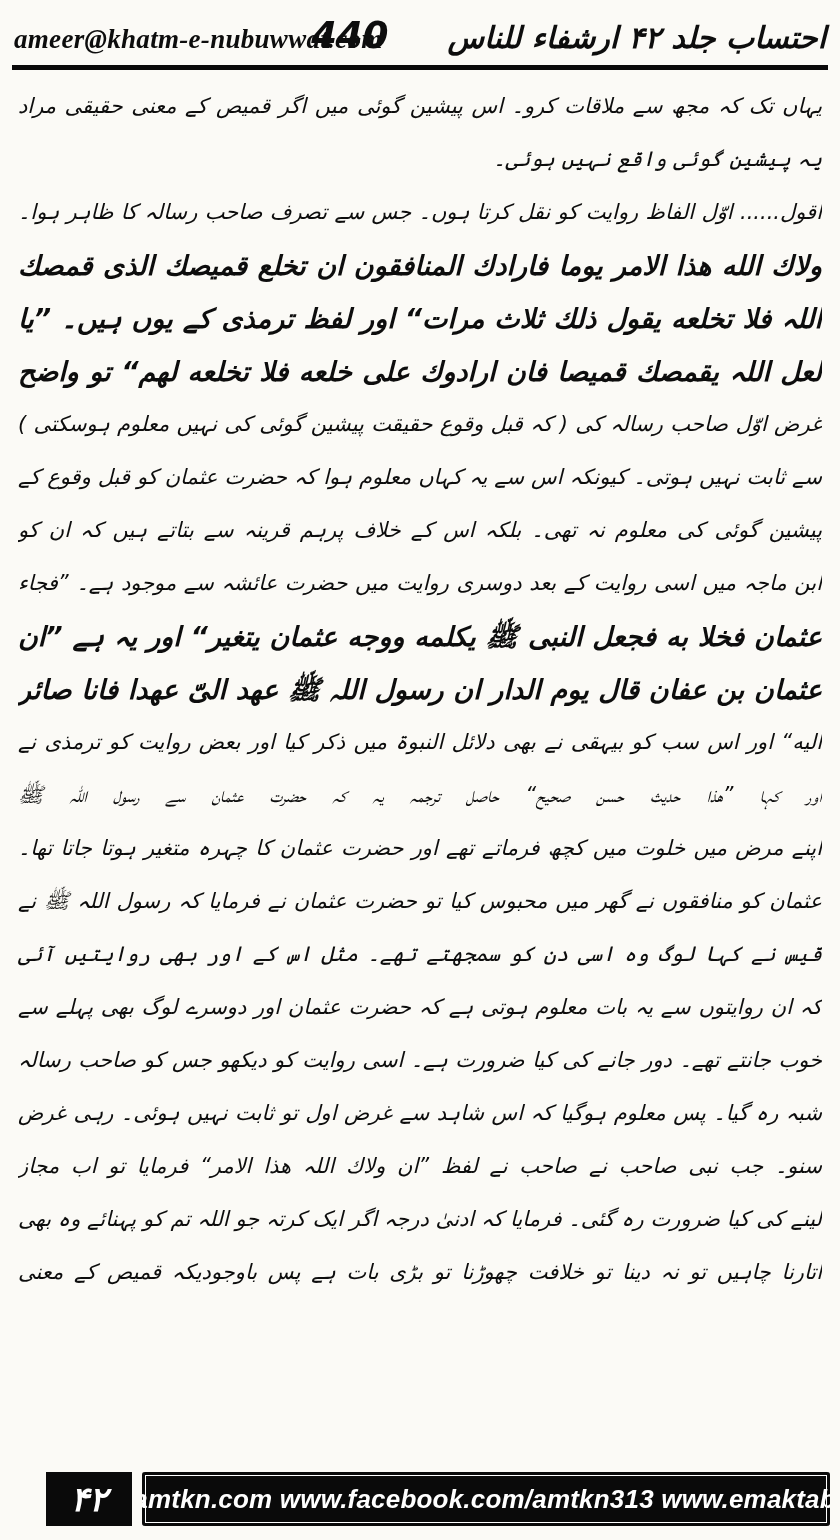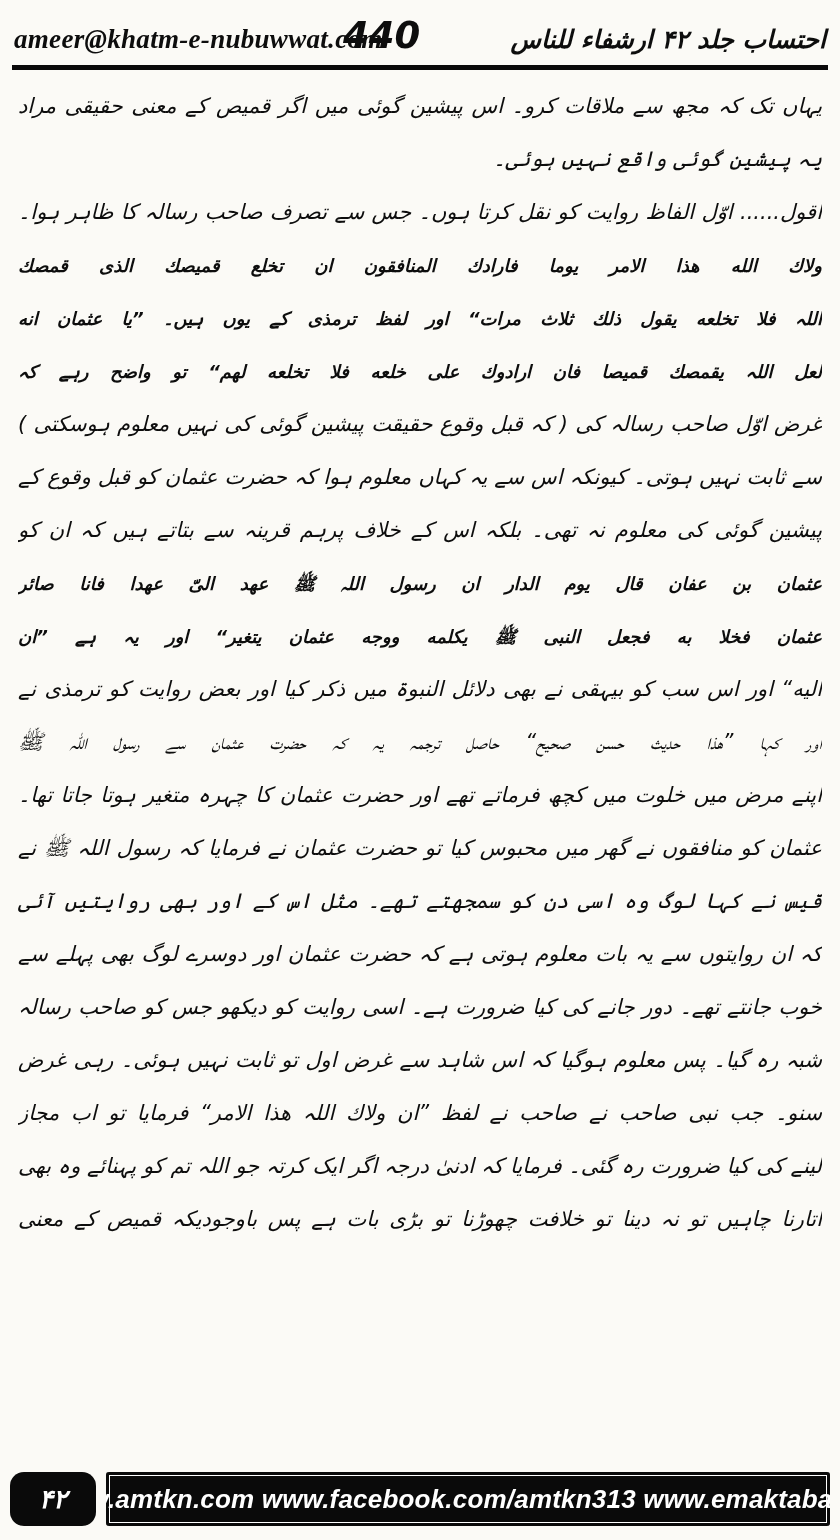--- a/index.html
+++ b/index.html
@@ -29,21 +29,21 @@
   .page-num {
     font-family: "DejaVu Sans", sans-serif;
     font-weight: 700;
     font-size: 37px;
     direction: rtl;
     margin-left: -130px;
   }
   .book-title {
     font-family: "DejaVu Sans", sans-serif;
     font-weight: 700;
-    font-size: 25px;
+    font-size: 30px;
     direction: rtl;
   }
   .rule {
     height: 5px;
     background: #0a0a0a;
     margin: 8px 12px 6px 12px;
   }
   
   .body-text {
     direction: rtl;
@@ -54,46 +54,47 @@
     font-size: 21px;
     line-height: 53px;
     height: 53px;
     overflow: hidden;
     text-align: justify;
     text-align-last: justify;
     white-space: normal;
   }
   .line.arabic {
     font-weight: 700;
-    font-size: 18px;
+    font-size: 27px;
   }
   .line.short {
     text-align-last: right;
   }
   
   .footer {
     position: absolute;
     left: 10px; right: 10px; bottom: 14px;
     height: 54px;
     display: flex;
     gap: 10px;
   }
   .vol-box {
     width: 86px;
     background: #0a0a0a;
     color: #ffffff;
-    border-radius: 14px;
+    border-radius: 0;
     display: flex;
     align-items: center;
     justify-content: center;
     font-family: "DejaVu Sans", sans-serif;
     font-weight: 700;
-    font-size: 26px;
+    font-size: 34px;
     direction: rtl;
     flex: 0 0 auto;
+    margin-left: 36px;
   }
   .links-bar {
     flex: 1;
     background: #0a0a0a;
     color: #ffffff;
     border-radius: 3px;
     box-shadow: inset 0 0 0 3px #0a0a0a, inset 0 0 0 4px #ffffff;
     display: flex;
     align-items: center;
     justify-content: center;
@@ -121,22 +122,23 @@
   <div class="body-text">
     <div class="line">یہاں تک کہ مجھ سے ملاقات کرو۔ اس پیشین گوئی میں اگر قمیص کے معنی حقیقی مراد لئے جاویں تو</div>
     <div class="line short">یہ پیشین گوئی واقع نہیں ہوئی۔</div>
     <div class="line">اقول...... اوّل الفاظ روایت کو نقل کرتا ہوں۔ جس سے تصرف صاحب رسالہ کا ظاہر ہوا۔ ابن</div>
     <div class="line arabic">ولاك الله هذا الامر يوما فارادك المنافقون ان تخلع قمیصك الذی قمصك</div>
     <div class="line arabic">اللہ فلا تخلعه یقول ذلك ثلاث مرات“ اور لفظ ترمذی کے یوں ہیں۔ ”یا عثمان انه</div>
     <div class="line arabic">لعل اللہ یقمصك قمیصا فان ارادوك علی خلعه فلا تخلعه لهم“ تو واضح رہے کہ</div>
     <div class="line">غرض اوّل صاحب رسالہ کی ( کہ قبل وقوع حقیقت پیشین گوئی کی نہیں معلوم ہوسکتی ) بالکل اس</div>
     <div class="line">سے ثابت نہیں ہوتی۔ کیونکہ اس سے یہ کہاں معلوم ہوا کہ حضرت عثمان کو قبل وقوع کے حقیقت</div>
     <div class="line">پیشین گوئی کی معلوم نہ تھی۔ بلکہ اس کے خلاف پرہم قرینہ سے بتاتے ہیں کہ ان کو معلوم تھی۔ چنانچہ</div>
+    <div class="line">ابن ماجہ میں اسی روایت کے بعد دوسری روایت میں حضرت عائشہ سے موجود ہے۔ ”فجاء</div>
+    <div class="line arabic">عثمان فخلا به فجعل النبی ﷺ یكلمه ووجه عثمان یتغیر“ اور یہ ہے ”ان</div>
     <div class="line arabic">عثمان بن عفان قال یوم الدار ان رسول اللہ ﷺ عهد الیّ عهدا فانا صائر</div>
-    <div class="line arabic">عثمان فخلا به فجعل النبی ﷺ یكلمه ووجه عثمان یتغیر“ اور یہ ہے ”ان</div>
     <div class="line">الیه“ اور اس سب کو بیہقی نے بھی دلائل النبوۃ میں ذکر کیا اور بعض روایت کو ترمذی نے بھی ذکر کیا</div>
     <div class="line">اور کہا ”هذا حدیث حسن صحیح“ حاصل ترجمہ یہ کہ حضرت عثمان سے رسول اللہ ﷺ</div>
     <div class="line">اپنے مرض میں خلوت میں کچھ فرماتے تھے اور حضرت عثمان کا چہرہ متغیر ہوتا جاتا تھا۔ جب حضرت</div>
     <div class="line">عثمان کو منافقوں نے گھر میں محبوس کیا تو حضرت عثمان نے فرمایا کہ رسول اللہ ﷺ نے مجھ سے عہد</div>
     <div class="line">قیس نے کہا لوگ وہ اسی دن کو سمجھتے تھے۔ مثل اس کے اور بھی روایتیں آئی ہیں۔ حاصل کلام یہ ہے</div>
     <div class="line">کہ ان روایتوں سے یہ بات معلوم ہوتی ہے کہ حضرت عثمان اور دوسرے لوگ بھی پہلے سے اس کو</div>
     <div class="line">خوب جانتے تھے۔ دور جانے کی کیا ضرورت ہے۔ اسی روایت کو دیکھو جس کو صاحب رسالہ اپنی</div>
     <div class="line">شبہ رہ گیا۔ پس معلوم ہوگیا کہ اس شاہد سے غرض اول تو ثابت نہیں ہوئی۔ رہی غرض ثانی تو اس کو</div>
     <div class="line">سنو۔ جب نبی صاحب نے صاحب نے لفظ ”ان ولاك اللہ هذا الامر“ فرمایا تو اب مجاز</div>
     <div class="line">لینے کی کیا ضرورت رہ گئی۔ فرمایا کہ ادنیٰ درجہ اگر ایک کرتہ جو اللہ تم کو پہنائے وہ بھی اگر منافقین</div>

